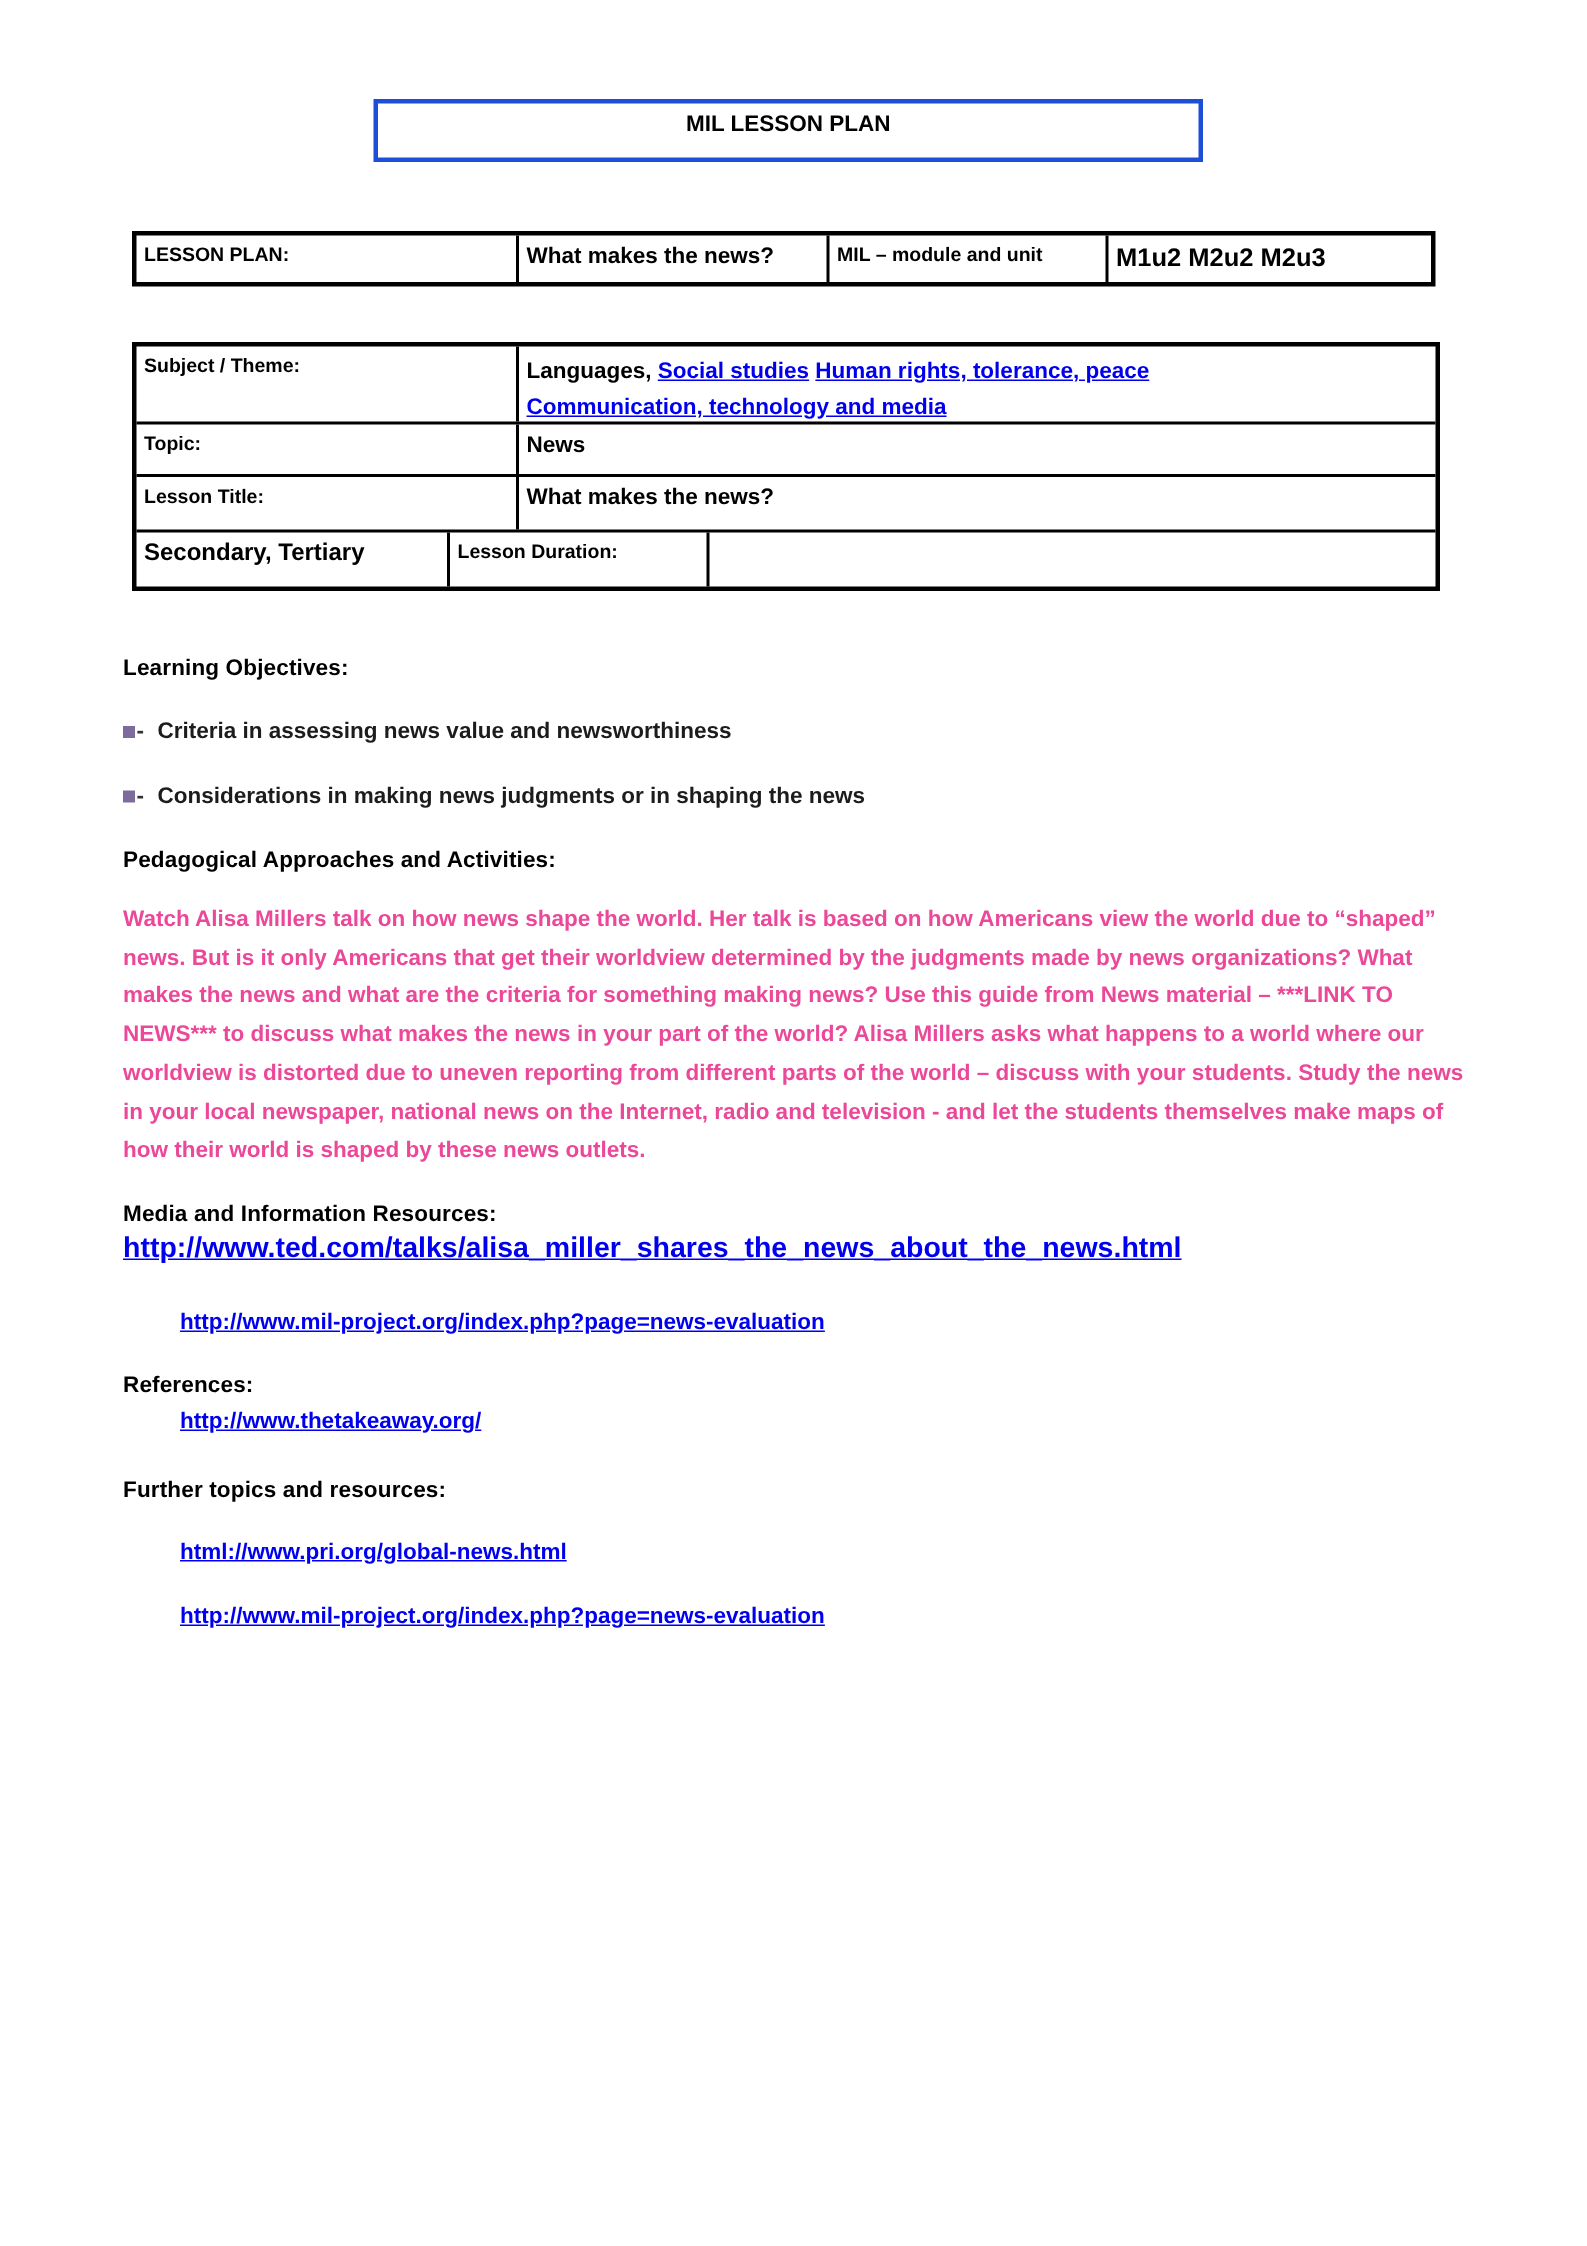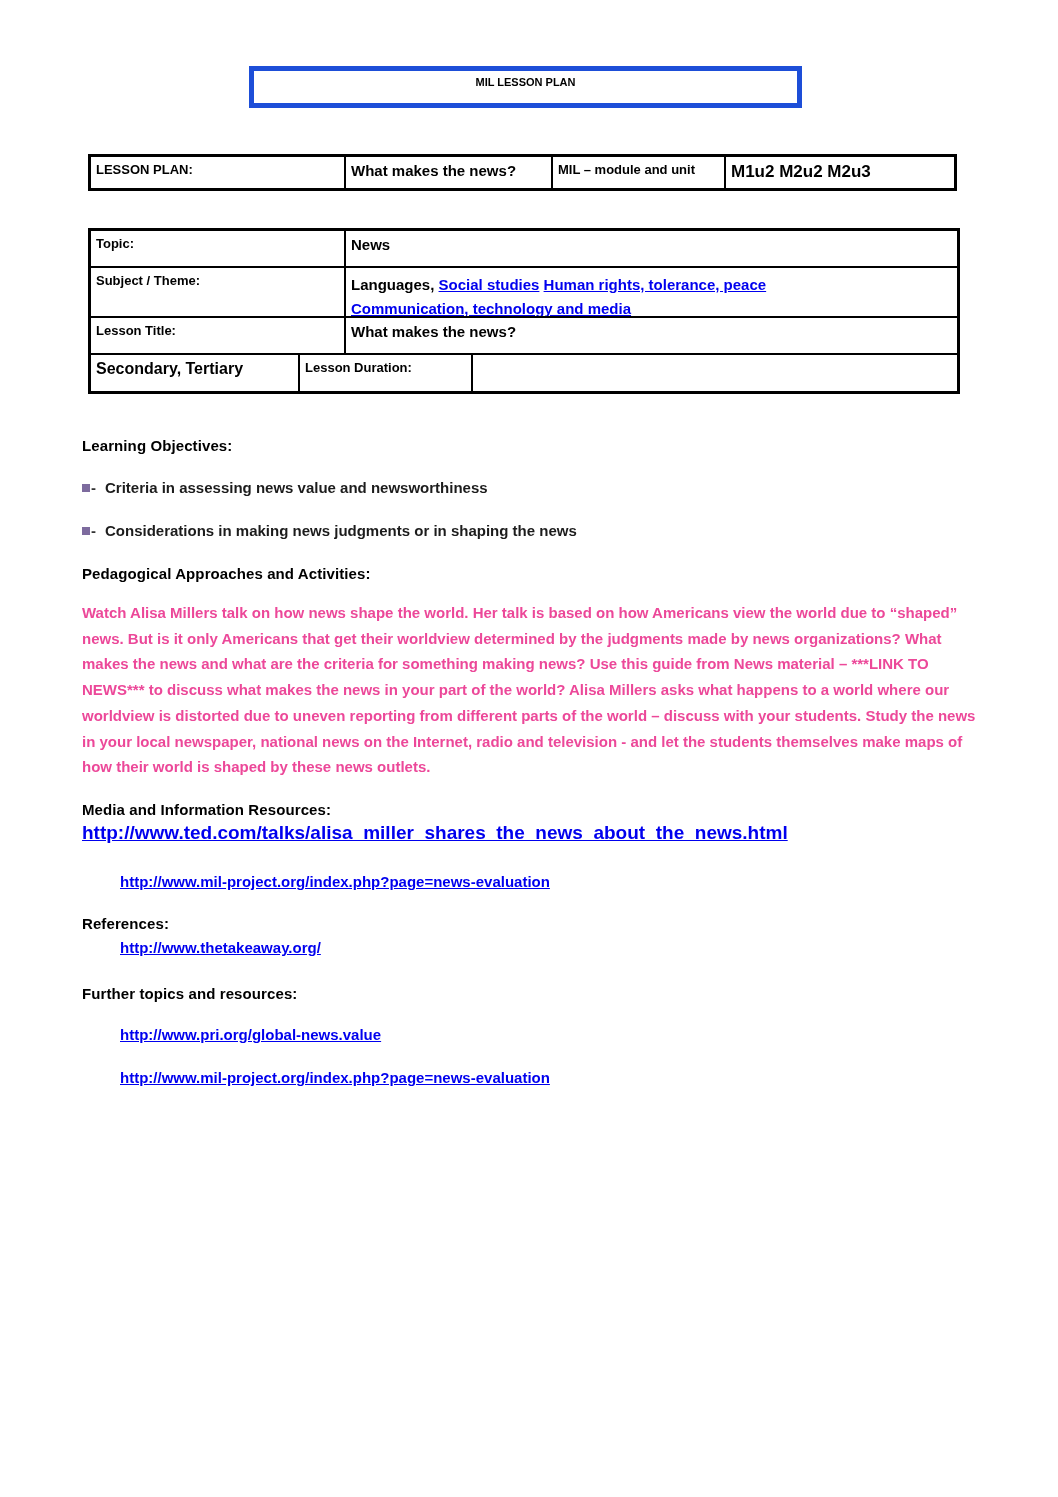--- a/index.html
+++ b/index.html
@@ -10,37 +10,37 @@
   html,body{background:#ffffff;}
   body{
     width:1058px;height:1497px;position:relative;
     font-family:"Liberation Sans", sans-serif;color:#000;
   }
   .abs{position:absolute;}
 
   
   .title-box{
     left:249px;top:66px;width:553px;height:42px;
-    border:5px solid #1d4ed8;text-align:center;
-    font-weight:700;font-size:11px;padding-top:5px;
+    border:3px solid #1d4ed8;text-align:center;
+    font-weight:700;font-size:15px;padding-top:5px;
   }
 
   
   .tbl{border:3px solid #000;display:flex;flex-direction:column;}
   .row{display:flex;width:100%;}
   .cell{padding:5px 6px 4px 5px;overflow:hidden;}
   .cell + .cell{border-left:2px solid #000;}
   .row + .row{border-top:2px solid #000;}
   .lbl{font-size:13px;font-weight:700;}
   .val{font-size:15px;font-weight:600;}
 
   .tbl-lesson{left:88px;top:154px;width:869px;height:37px;}
   .tbl-lesson .row{height:100%;}
   .c1{width:253px;} .c2{width:207px;} .c3{width:173px;} .c4{flex:1;}
-  .big-val{font-size:17px;font-weight:600;}
+  .big-val{font-size:17px;font-weight:600;margin-left:13px;}
 
   .tbl-details{left:88px;top:228px;width:872px;}
   .r-subject{height:50px;} .r-topic{height:35px;} .r-title{height:37px;} .r-level{height:38px;}
   .subject-val{line-height:24px;}
 
   a.link, .link{
     color:var(--link-blue);text-decoration:underline;cursor:pointer;
     font-weight:600;
   }
   .plain{color:#000;}
@@ -67,33 +67,33 @@
 <div class="abs tbl tbl-lesson">
   <div class="row">
     <div class="cell c1 lbl">LESSON PLAN:</div>
     <div class="cell c2 val">What makes the news?</div>
     <div class="cell c3 lbl">MIL – module and unit</div>
     <div class="cell c4 big-val">M1u2 M2u2 M2u3</div>
   </div>
 </div>
 
 <div class="abs tbl tbl-details">
-  <div class="row r-topic">
-    <div class="cell c1 lbl">Topic:</div>
-    <div class="cell c4 val">News</div>
-  </div>
   <div class="row r-subject">
     <div class="cell c1 lbl">Subject  / Theme:</div>
     <div class="cell c4 val subject-val">
       <span class="plain">Languages,</span>
       <a class="link">Social studies</a>
       <a class="link">Human rights, tolerance, peace</a>
       <br>
       <a class="link">Communication, technology and media</a>
     </div>
+  </div>
+  <div class="row r-topic">
+    <div class="cell c1 lbl">Topic:</div>
+    <div class="cell c4 val">News</div>
   </div>
   <div class="row r-title">
     <div class="cell c1 lbl">Lesson  Title:</div>
     <div class="cell c4 val">What makes the news?</div>
   </div>
   <div class="row r-level">
     <div class="cell c2 val" style="font-size:16px;">Secondary, Tertiary</div>
     <div class="cell c3 lbl">Lesson  Duration:</div>
     <div class="cell c4"></div>
   </div>
@@ -122,15 +122,15 @@
 <a class="abs link res-link-big" style="left:82px;top:822px;">http://www.ted.com/talks/alisa_miller_shares_the_news_about_the_news.html</a>
 
 <a class="abs link res-link" style="left:82px;top:873px;">http://www.mil-project.org/index.php?page=news-evaluation</a>
 
 <div class="abs heading" style="left:82px;top:915px;">References:</div>
 
 <a class="abs link res-link" style="left:82px;top:939px;">http://www.thetakeaway.org/</a>
 
 <div class="abs heading" style="left:82px;top:985px;">Further topics and resources:</div>
 
-<a class="abs link res-link" style="left:82px;top:1026px;">http://www.pri.org/global-news.value</a>
+<a class="abs link res-link" style="left:82px;top:1026px;">html://www.pri.org/global-news.html</a>
 
 <a class="abs link res-link" style="left:82px;top:1069px;">http://www.mil-project.org/index.php?page=news-evaluation</a>
 
 </body></html>

